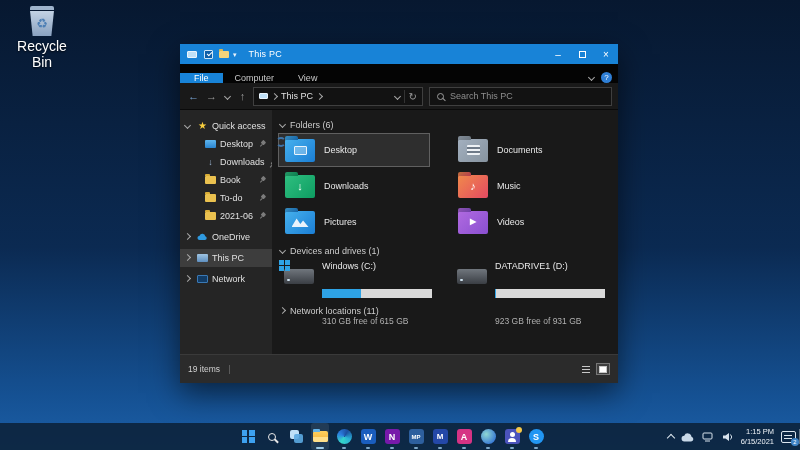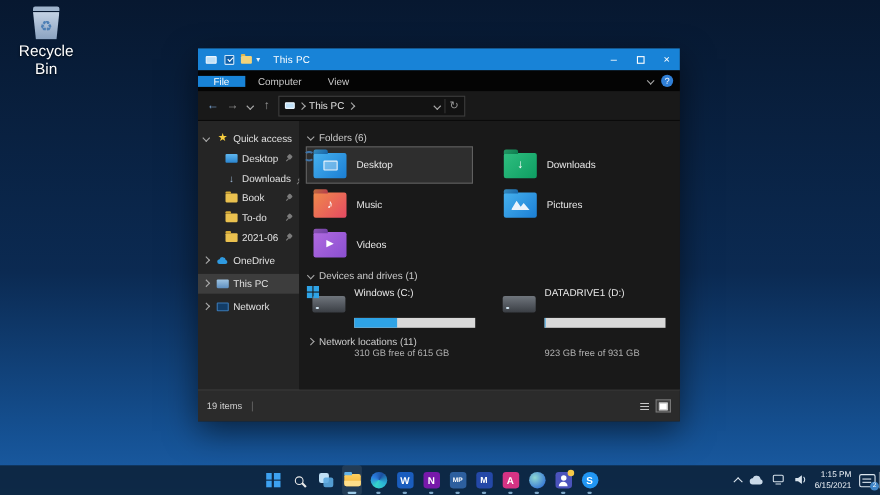--- a/index.html
+++ b/index.html
@@ -27,21 +27,21 @@
   .qat-check{width:9px;height:9px;background:#0d5ea8;border:1px solid #cfe6f8;border-radius:1px;position:relative}
   .qat-check::after{content:"";position:absolute;left:2px;top:1px;width:4px;height:2px;border-left:1px solid #fff;border-bottom:1px solid #fff;transform:rotate(-45deg)}
   .mini-folder{width:10px;height:7px;background:#f3d37a;border-radius:1px;position:relative}
   .mini-folder::before{content:"";position:absolute;top:-2px;left:0;width:4px;height:2px;background:#e0b84f;border-radius:1px 1px 0 0}
   .caret{font-size:7px;color:#eaf4fc;line-height:1}
   .tb-title{margin-left:12px;letter-spacing:.2px}
   .tb-controls{margin-left:auto;display:flex;height:100%}
   .wbtn{width:24px;display:flex;align-items:center;justify-content:center;font-size:10px;color:#fff}
   .maxbox{width:7px;height:7px;border:1px solid #fff}
 
-  .ribbon{height:19px;background:#040404;display:flex;align-items:center;font-size:9px;color:#c8c8c8;flex:0 0 auto}
+  .ribbon{height:19px;background:#040404;display:flex;align-items:flex-end;font-size:9px;color:#c8c8c8;flex:0 0 auto}
   .tab{display:flex;align-items:center;padding:0 12px}
   .tab.active{background:#1883d7;color:#fff;padding:0 14px}
   .ribbon-right{margin-left:auto;display:flex;align-items:center;gap:7px;padding-right:6px}
   .chev{display:inline-block;width:5px;height:5px;border-right:1px solid #a8a8a8;border-bottom:1px solid #a8a8a8}
   .chev.down{transform:rotate(45deg)}
   .chev.right{transform:rotate(-45deg)}
   .help-circle{width:11px;height:11px;border-radius:50%;background:#2f7fd6;color:#fff;font-size:8px;display:flex;align-items:center;justify-content:center}
 
   .navrow{height:27px;display:flex;align-items:center;gap:3px;padding:0 6px;background:#191919;border-bottom:1px solid #0a0a0a;flex:0 0 auto;font-size:11px}
   .navbtn{width:15px;text-align:center;color:#9a9a9a;line-height:1}
@@ -214,20 +214,24 @@
       <span class="addr">
         <span class="mini-mon" style="width:9px;height:6px"></span>
         <span class="chev right"></span>
         <span>This PC</span>
         <span class="chev right"></span>
         <span class="spacer"></span>
         <span class="chev down"></span>
         <span class="addr-div"></span>
         <span class="refresh">↻</span>
       </span>
+      <span class="searchbox">
+        <span class="mag"></span>
+        <span>Search This PC</span>
+      </span>
     </div>
 
     <div class="winbody">
       <div class="sidebar">
         <div class="srow">
           <span class="chevpos chev down"></span>
           <span class="sico star">★</span>
           <span>Quick access</span>
         </div>
         <div class="srow child">
@@ -294,20 +298,26 @@
         <div class="sec-h">
           <span class="chev down"></span>
           <span>Folders (6)</span>
         </div>
         <div class="grid">
           <div class="tile selected">
             <span class="fico f-desktop">
                 <span class="emb-screen"></span>
               </span>
             <span class="tlabel">Desktop</span>
+          </div>
+          <div class="tile">
+            <span class="fico f-documents">
+                <span class="emb-lines"></span>
+              </span>
+            <span class="tlabel">Documents</span>
           </div>
           <div class="tile">
             <span class="fico f-downloads">
                 <span class="emb">↓</span>
               </span>
             <span class="tlabel">Downloads</span>
           </div>
           <div class="tile">
             <span class="fico f-music">
                 <span class="emb">♪</span>

